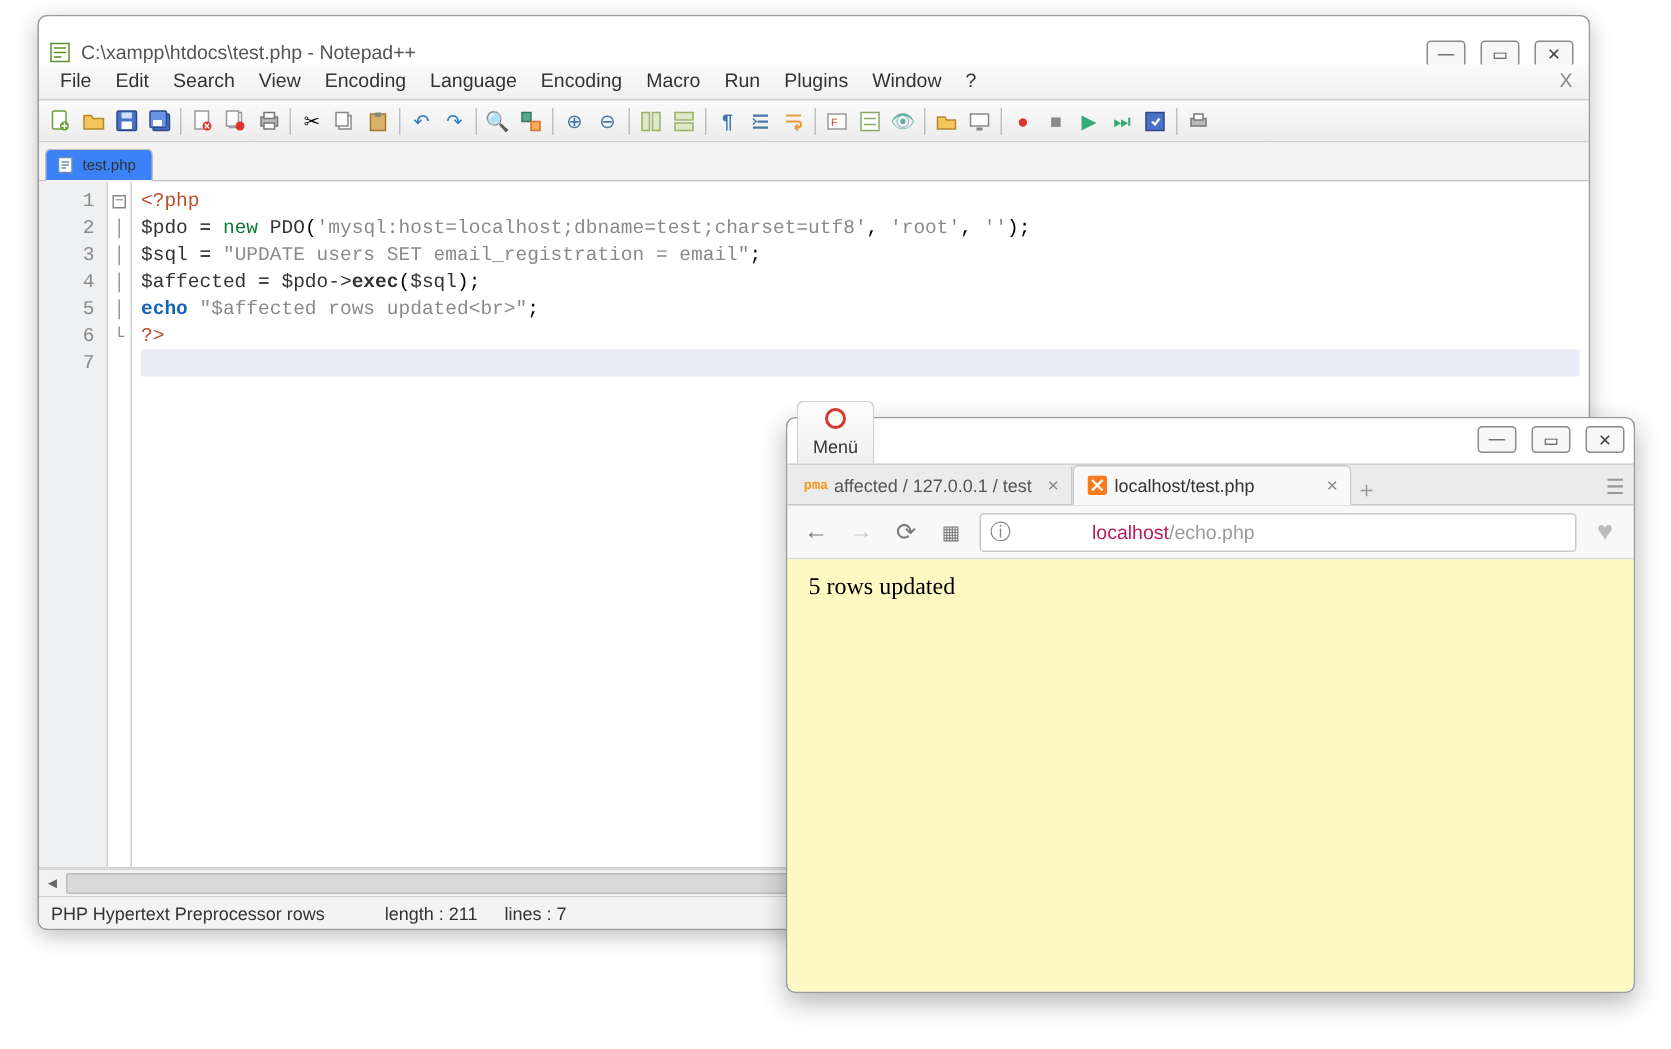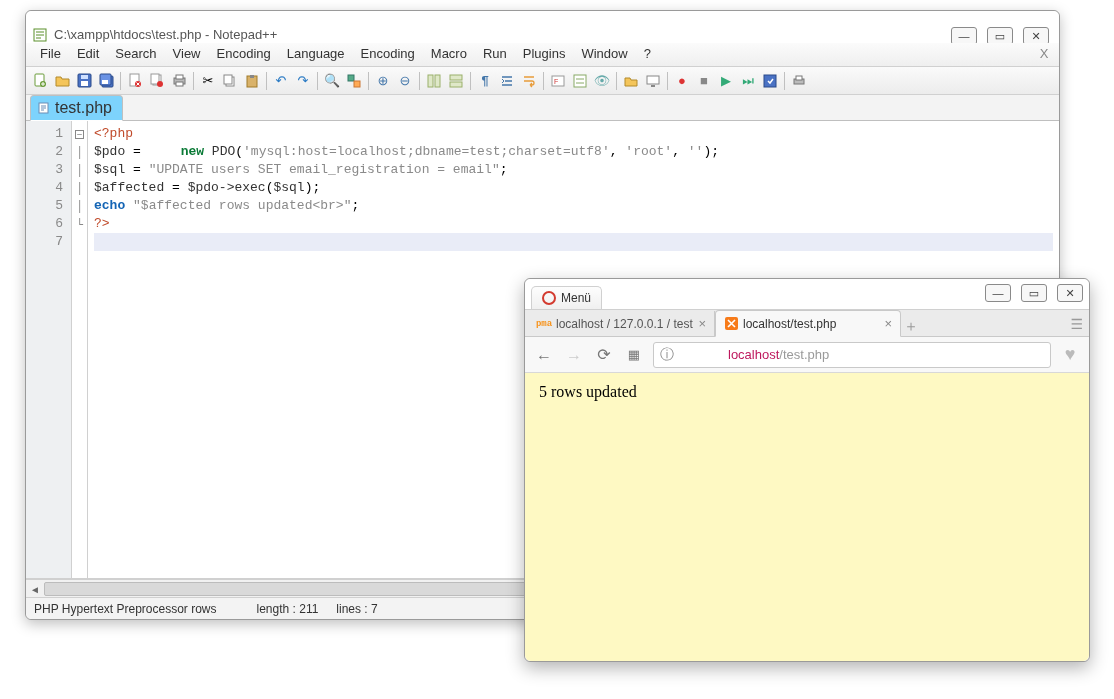--- a/index.html
+++ b/index.html
@@ -75,23 +75,23 @@
   .tb-sep { width:1px;height:18px;background:#c0c0c0;margin:0 2px; }
 
   .tabbar {
     height:26px;display:flex;align-items:flex-end;
     padding:4px 4px 0 4px;
     background:#f3f3f3;border-bottom:1px solid #bfbfbf;
   }
   .tab {
     display:flex;align-items:center;gap:4px;
     padding:3px 10px 3px 6px;
-    background:#7dd3fc;border:1px solid #bfbfbf;border-bottom:1px solid #fff;
+    background:#3b82f6;border:1px solid #bfbfbf;border-bottom:1px solid #fff;
     border-top-left-radius:4px;border-top-right-radius:4px;
-    font-size:16px;color:#333;
+    font-size:10px;color:#333;
     margin-bottom:-1px;
   }
   .tab .file-ico{width:14px;height:14px;display:inline-flex;align-items:center;justify-content:center;font-size:11px;}
 
   .editor-area {
     flex:1;display:flex;background:#fff;overflow:hidden;
     border-bottom:1px solid #d0d0d0;
   }
   .gutter {
     width:46px;background:#eef0f2;border-right:1px solid #d0d0d0;
@@ -105,25 +105,25 @@
   }
   .foldcol div{height:18px;display:flex;align-items:center;justify-content:center;}
   .foldbox{width:9px;height:9px;border:1px solid #888;display:flex;align-items:center;justify-content:center;font-size:9px;line-height:1;}
   .code {
     flex:1;padding:4px 6px;
     font-family:Consolas,"Courier New",monospace;font-size:13px;
   }
   .code .row{height:18px;line-height:18px;white-space:pre;}
   .code .row.cur{background:#e9ecf7;}
 
-  .kw{color:#0a7a36;font-weight:bold;margin-left:32px;}
+  .kw{color:#0a7a36;font-weight:normal;}
   .kw2{color:#1465b5;font-weight:bold;}
   .var{color:#333;}
   .str{color:#8a8a8a;}
-  .func{color:#333;font-weight:normal;}
+  .func{color:#333;font-weight:bold;}
   .tag{color:#c04a2a;}
   
   .hscroll{
     height:18px;background:#f1f1f1;border-top:1px solid #d0d0d0;
     position:relative;
   }
   .hscroll .thumb{
     position:absolute;left:18px;top:2px;height:14px;width:760px;
     background:#d9d9d9;border:1px solid #bcbcbc;border-radius:2px;
   }
@@ -153,20 +153,21 @@
     height:30px;display:flex;align-items:flex-end;
     background:#fff;border-top-left-radius:6px;border-top-right-radius:6px;
     padding:0 4px;position:relative;
   }
   .opera-menu-tab{
     display:flex;align-items:center;gap:5px;
     padding:4px 10px;border:1px solid #d0d0d0;border-bottom:none;
     border-top-left-radius:5px;border-top-right-radius:5px;
     background:linear-gradient(#fdfdfd,#f0f0f0);font-size:12px;color:#333;
     margin-left:2px;
+    flex-direction:column;
   }
   .opera-o{width:14px;height:14px;border-radius:50%;border:2px solid #d33a2f;display:inline-block;}
   .opera-win-btns{position:absolute;right:6px;top:5px;display:flex;gap:10px;}
 
   .opera-tabs{
     height:28px;display:flex;align-items:flex-end;
     background:#ebebeb;border-top:1px solid #d0d0d0;border-bottom:1px solid #c9c9c9;
     padding:0 4px;gap:0;position:relative;
   }
   .otab{
@@ -460,21 +461,21 @@
     <div class="opera-win-btns">
       <span class="win-btn">—</span>
       <span class="win-btn">▭</span>
       <span class="win-btn">✕</span>
     </div>
   </div>
 
   <div class="opera-tabs">
     <div class="otab">
       <span class="favicon" style="color:#f7941d;font-weight:bold;font-size:9px">pma</span>
-      <span class="tlabel">localhost / 127.0.0.1 / test</span>
+      <span class="tlabel">affected / 127.0.0.1 / test</span>
       <span class="x">×</span>
     </div>
     <div class="otab active">
       <span class="favicon">
           <svg width="13" height="13" viewBox="0 0 13 13">
             <rect width="13" height="13" rx="2" fill="#f77b1a"></rect>
             <path d="M3 3l7 7M10 3l-7 7" stroke="#fff" stroke-width="1.6"></path>
           </svg>
         </span>
       <span class="tlabel">localhost/test.php</span>
@@ -484,21 +485,21 @@
     <span class="opera-tabs-menu">☰</span>
   </div>
 
   <div class="opera-toolbar">
     <span class="nav-btn">←</span>
     <span class="nav-btn" style="color:#ccc">→</span>
     <span class="nav-btn">⟳</span>
     <span class="nav-btn" style="font-size:13px">▦</span>
     <div class="urlbar">
       <span class="globe">ⓘ</span>
-      <span><span class="host">localhost</span><span class="path">/test.php</span></span>
+      <span><span class="host">localhost</span><span class="path">/echo.php</span></span>
     </div>
     <span class="heart">♥</span>
   </div>
 
   <div class="page">
     <span>5 rows updated</span>
   </div>
 </div>
 
 </body></html>

